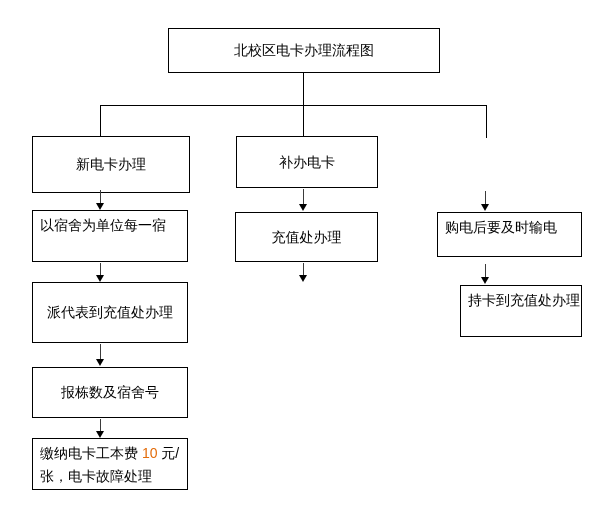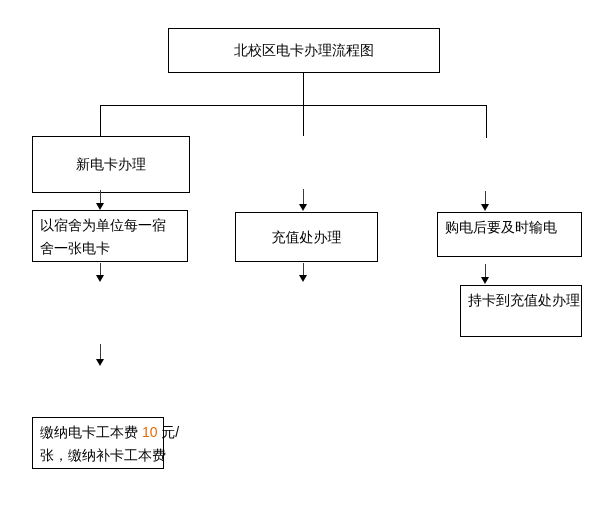--- a/index.html
+++ b/index.html
@@ -44,45 +44,53 @@
     <span>新电卡办理</span>
   </div>
 
   <div class="arrow" style="left:96px;top:190px;height:20px">
     <i class="shaft"></i>
     <i class="head"></i>
   </div>
 
   <div class="box wrap" style="left:32px;top:210px;width:156px;height:52px">
     <span class="ln">以宿舍为单位每一宿</span>
-    <span class="ln">舍一张电卡</span>
   </div>
 
   <div class="arrow" style="left:96px;top:263px;height:19px">
     <i class="shaft"></i>
     <i class="head"></i>
   </div>
 
+  <div class="box center" style="left:32px;top:282px;width:156px;height:61px">
+    <span>派代表到充值处办理</span>
+  </div>
 
   <div class="arrow" style="left:96px;top:344px;height:22px">
     <i class="shaft"></i>
     <i class="head"></i>
   </div>
 
+  <div class="box center" style="left:32px;top:367px;width:156px;height:51px">
+    <span>报栋数及宿舍号</span>
+  </div>
 
   <div class="arrow" style="left:96px;top:419px;height:19px">
     <i class="shaft"></i>
     <i class="head"></i>
   </div>
 
-  <div class="box wrap" style="left:32px;top:417px;width:132px;height:52px">
+  <div class="box wrap" style="left:32px;top:438px;width:156px;height:52px">
     <span class="ln"><span>缴纳电卡工本费 </span><span style="color: rgb(227, 108, 10);">10</span><span> 元/</span></span>
-    <span class="ln">张，缴纳补卡工本费</span>
+    <span class="ln">张，电卡故障处理</span>
   </div>
 
+  <div class="box center" style="left:236px;top:136px;width:142px;height:52px">
+    <span>补办电卡</span>
+  </div>
 
   <div class="arrow" style="left:299px;top:189px;height:22px">
     <i class="shaft"></i>
     <i class="head"></i>
   </div>
 
   <div class="box center" style="left:235px;top:212px;width:143px;height:50px">
     <span>充值处办理</span>
   </div>
 

